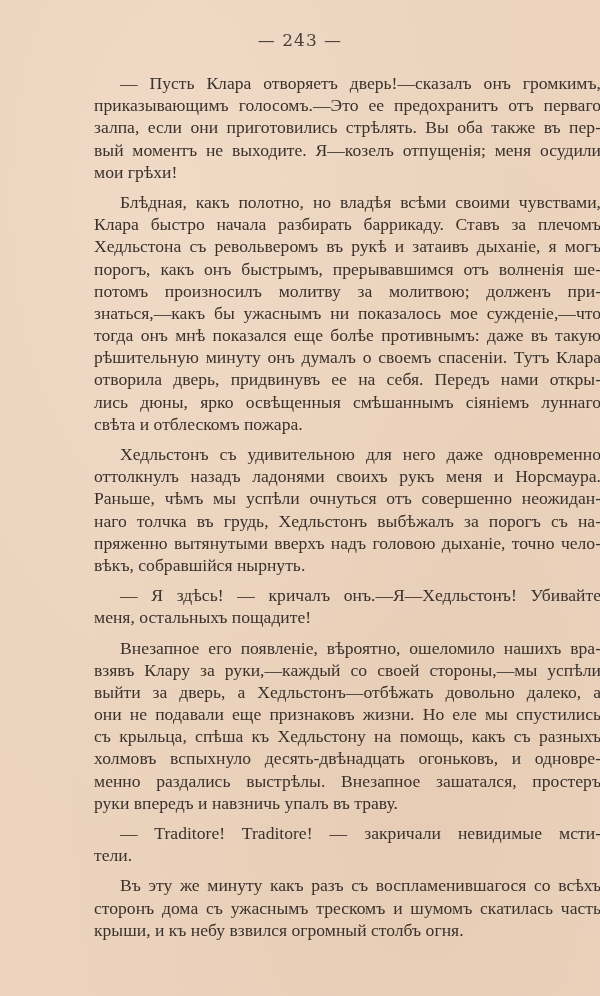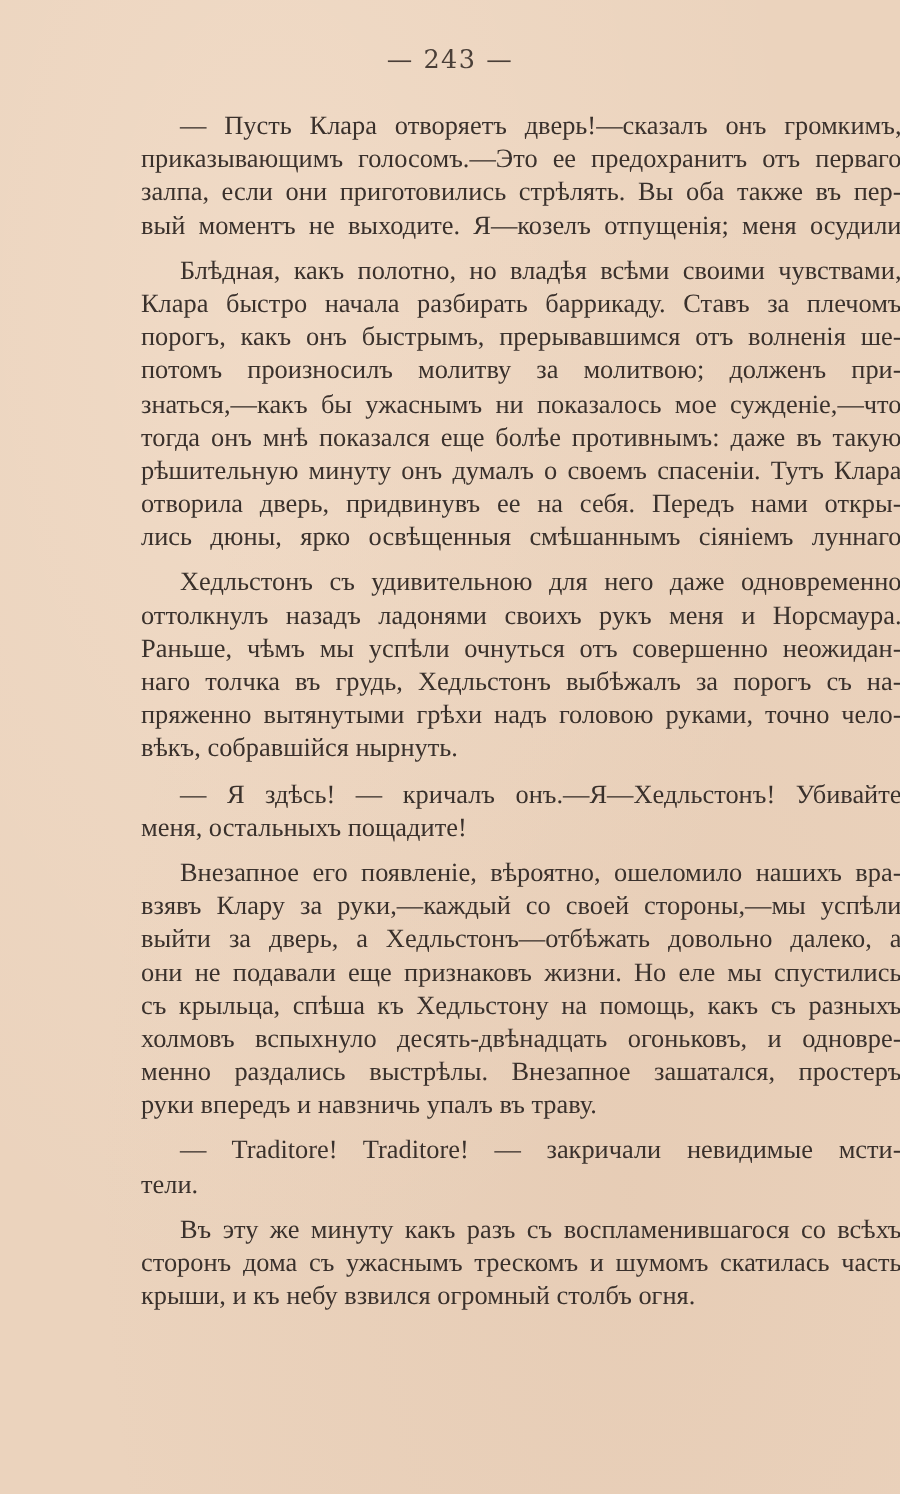--- a/index.html
+++ b/index.html
@@ -67,38 +67,41 @@
 <body>
 
 <div class="page">
   <div class="page-number">— 243 —</div>
   <div class="text" id="body-text">
       <div class="para">
         <span class="line indent">— Пусть Клара отворяетъ дверь!—сказалъ онъ громкимъ,</span>
         <span class="line">приказывающимъ голосомъ.—Это ее предохранитъ отъ перваго</span>
         <span class="line">залпа, если они приготовились стрѣлять. Вы оба также въ пер-</span>
         <span class="line">вый моментъ не выходите. Я—козелъ отпущенія; меня осудили</span>
+        <span class="line last">мои грѣхи!</span>
       </div>
       <div class="para">
         <span class="line indent">Блѣдная, какъ полотно, но владѣя всѣми своими чувствами,</span>
         <span class="line">Клара быстро начала разбирать баррикаду. Ставъ за плечомъ</span>
+        <span class="line">Хедльстона съ револьверомъ въ рукѣ и затаивъ дыханіе, я могъ</span>
         <span class="line">порогъ, какъ онъ быстрымъ, прерывавшимся отъ волненія ше-</span>
         <span class="line">потомъ произносилъ молитву за молитвою; долженъ при-</span>
         <span class="line">знаться,—какъ бы ужаснымъ ни показалось мое сужденіе,—что</span>
         <span class="line">тогда онъ мнѣ показался еще болѣе противнымъ: даже въ такую</span>
         <span class="line">рѣшительную минуту онъ думалъ о своемъ спасеніи. Тутъ Клара</span>
         <span class="line">отворила дверь, придвинувъ ее на себя. Передъ нами откры-</span>
         <span class="line">лись дюны, ярко освѣщенныя смѣшаннымъ сіяніемъ луннаго</span>
+        <span class="line last">свѣта и отблескомъ пожара.</span>
       </div>
       <div class="para">
         <span class="line indent">Хедльстонъ съ удивительною для него даже одновременно</span>
         <span class="line">оттолкнулъ назадъ ладонями своихъ рукъ меня и Норсмаура.</span>
         <span class="line">Раньше, чѣмъ мы успѣли очнуться отъ совершенно неожидан-</span>
         <span class="line">наго толчка въ грудь, Хедльстонъ выбѣжалъ за порогъ съ на-</span>
-        <span class="line">пряженно вытянутыми грѣхи надъ головою руками, точно чело-</span>
+        <span class="line">пряженно вытянутыми вверхъ надъ головою дыханіе, точно чело-</span>
         <span class="line last">вѣкъ, собравшійся нырнуть.</span>
       </div>
       <div class="para">
         <span class="line indent">— Я здѣсь! — кричалъ онъ.—Я—Хедльстонъ! Убивайте</span>
         <span class="line last">меня, остальныхъ пощадите!</span>
       </div>
       <div class="para">
         <span class="line indent">Внезапное его появленіе, вѣроятно, ошеломило нашихъ вра-</span>
         <span class="line">взявъ Клару за руки,—каждый со своей стороны,—мы успѣли</span>
         <span class="line">выйти за дверь, а Хедльстонъ—отбѣжать довольно далеко, а</span>

